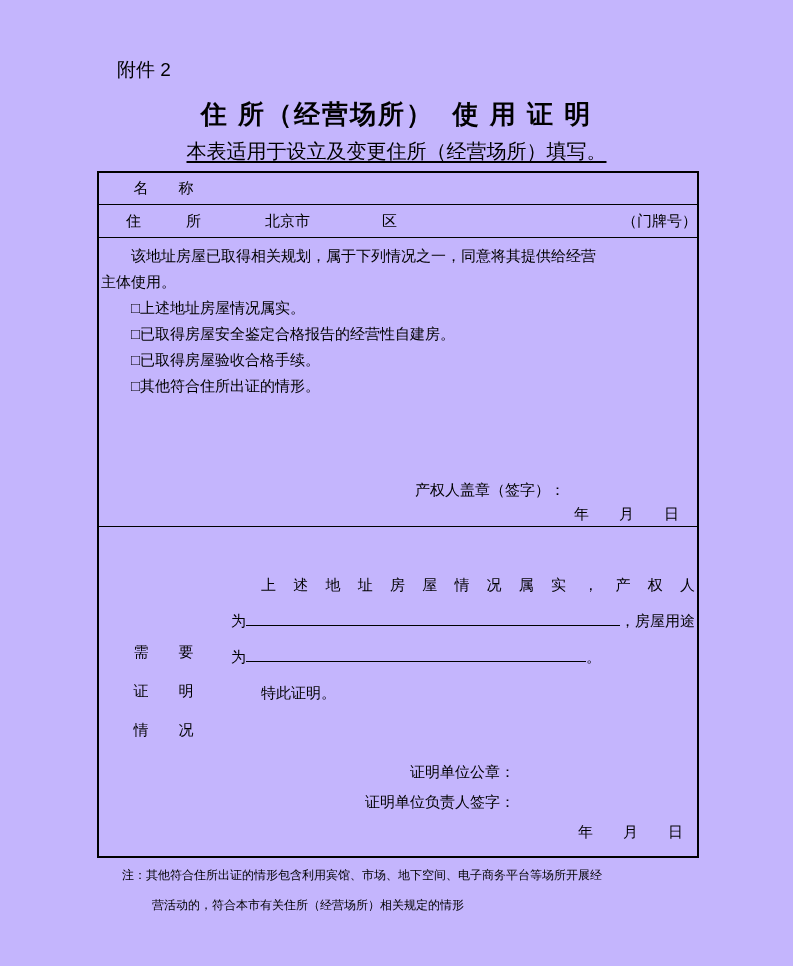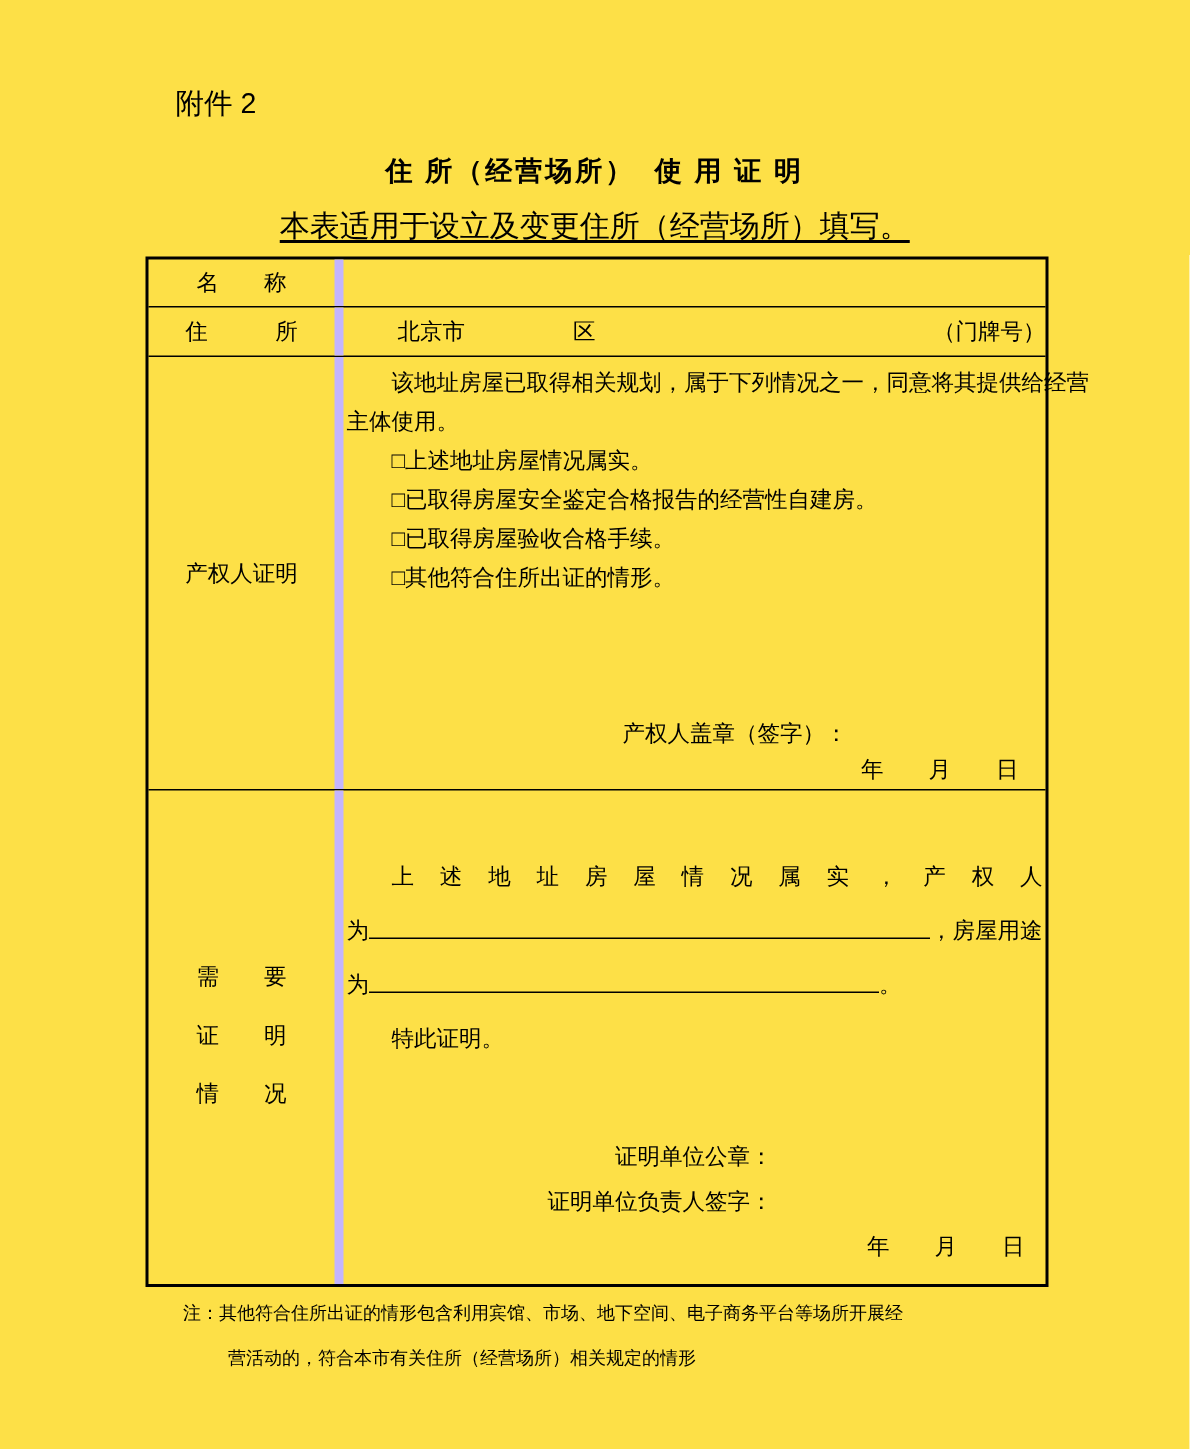--- a/index.html
+++ b/index.html
@@ -1,46 +1,46 @@
 <!DOCTYPE html>
 <html><head>
 <meta charset="utf-8">
 <style>
   * { margin:0; padding:0; box-sizing:border-box; }
   html,body { background:#ffffff; }
   .page {
-    width:793px; height:966px; background:#fde047; color:#000;
+    width:793px; height:966px; background:#c4b5fd; color:#000;
     font-family:"Liberation Serif", serif;
     padding-top:58px; overflow:hidden; position:relative;
   }
   .attach {
     margin-left:117px; font-family:"Liberation Sans", sans-serif;
     font-size:19px; line-height:24px; font-weight:500; white-space:pre;
   }
   .title {
-    margin-top:17px; text-align:center; font-family:Liberation Serif, serif;
-    font-size:18px; line-height:30px; font-weight:600;
+    margin-top:17px; text-align:center; font-family:Liberation Sans, sans-serif;
+    font-size:26px; line-height:30px; font-weight:600;
     letter-spacing:2px; white-space:pre;
   }
   .subtitle {
     margin-top:13px; text-align:center; font-size:20px; line-height:18px;
     text-decoration:underline; text-underline-offset:3px; white-space:pre;
   }
   .tbl {
     width:602px; margin:11px 0 0 97px;
     border:2px solid #000; font-size:15px;
   }
   .row { display:flex; }
   .row + .row { border-top:1px solid #000; }
   .r1 { height:31px; }
   .r2 { height:33px; }
   .r3 { height:289px; }
   .r4 { height:330px; }
   .lbl {
-    flex:0 0 130px; width:130px; border-right:6px solid #c4b5fd;
+    flex:0 0 130px; width:130px; border-right:1px solid #c4b5fd;
     display:flex; align-items:center; justify-content:center;
     white-space:pre; text-align:center;
   }
   .vlbl { flex-direction:column; line-height:39px; }
   .cnt { flex:1 1 auto; min-width:0; }
   
   .addr { display:flex; align-items:center; padding-left:5px; white-space:pre;justify-content:flex-end; }
   .district { margin-left:72px; }
   .door { margin-left:225px; }
   
@@ -85,21 +85,20 @@
     <div class="row r2">
       <div class="lbl">住　　　所</div>
       <div class="cnt addr">
         <span>北京市</span>
         <span class="district">区</span>
         <span class="door">（门牌号）</span>
       </div>
     </div>
 
     <div class="row r3">
-      <div class="lbl">产权人证明</div>
       <div class="cnt own">
         <div class="ln ind">该地址房屋已取得相关规划，属于下列情况之一，同意将其提供给经营</div>
         <div class="ln">主体使用。</div>
         <div class="ln ind"><span class="cb">□</span><span>上述地址房屋情况属实。</span></div>
         <div class="ln ind"><span class="cb">□</span><span>已取得房屋安全鉴定合格报告的经营性自建房。</span></div>
         <div class="ln ind"><span class="cb">□</span><span>已取得房屋验收合格手续。</span></div>
         <div class="ln ind"><span class="cb">□</span><span>其他符合住所出证的情形。</span></div>
         <div class="sign">产权人盖章（签字）：</div>
         <div class="date">年　　月　　日</div>
       </div>

